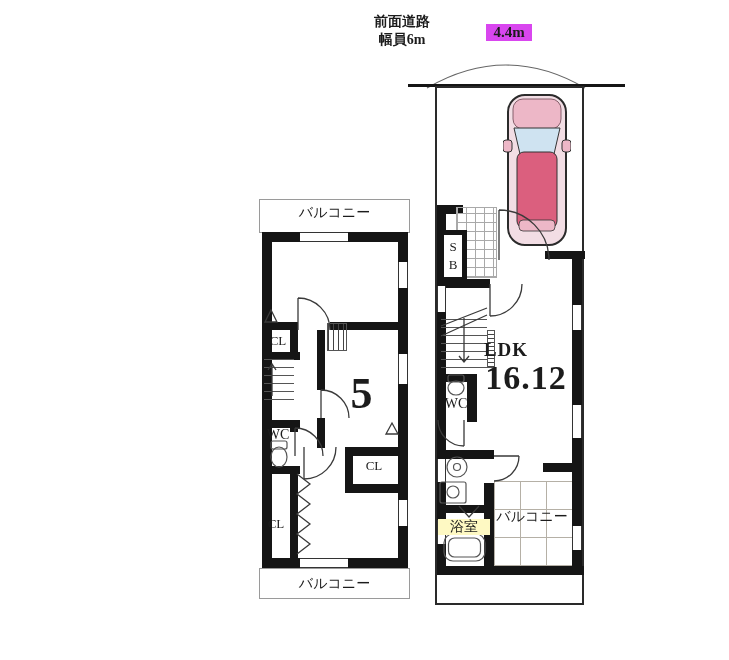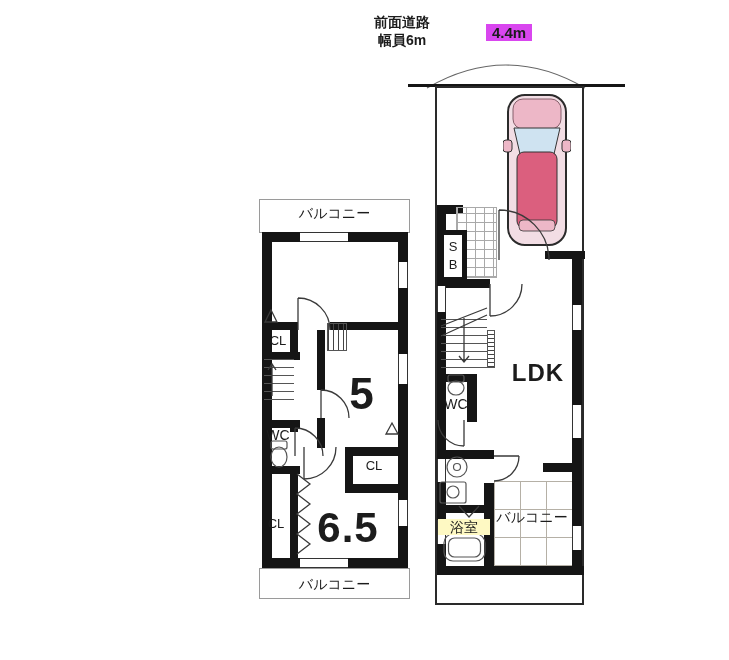--- a/index.html
+++ b/index.html
@@ -1,17 +1,17 @@
 <!DOCTYPE html>
 <html><head>
 <meta charset="utf-8">
 <style>
   html,body{margin:0;padding:0;background:#fff;}
   #plan{position:relative;width:729px;height:660px;background:#fff;overflow:hidden;
-        font-family:Liberation Sans, sans-serif;color:#1c1c1c;}
+        font-family:Liberation Serif, serif;color:#1c1c1c;}
   .abs{position:absolute;}
   .w{position:absolute;background:#151515;}
   .lbl{position:absolute;display:flex;align-items:center;justify-content:center;
        color:#1c1c1c;white-space:nowrap;line-height:1;}
   .thin{position:absolute;border:1.5px solid #9a9a9a;box-sizing:border-box;background:#fff;}
   .win-h{position:absolute;background:#fff;border-top:1.5px solid #333;border-bottom:1.5px solid #333;box-sizing:border-box;}
   .win-v{position:absolute;background:#fff;border-left:1.5px solid #333;border-right:1.5px solid #333;box-sizing:border-box;}
   .grid-tile{position:absolute;border:1px solid #a9a9a9;box-sizing:border-box;
        background-image:repeating-linear-gradient(0deg,#a9a9a9 0 1px,transparent 1px 9px),
                         repeating-linear-gradient(90deg,#a9a9a9 0 1px,transparent 1px 9px);}
@@ -145,25 +145,25 @@
       <circle cx="457" cy="467" r="3.5"></circle>
       <rect x="440" y="482" width="26" height="21" rx="2"></rect>
       <circle cx="453" cy="492" r="6"></circle>
       <rect x="444" y="534" width="41" height="27" rx="9"></rect>
       <rect x="448.5" y="538" width="32" height="19" rx="6"></rect>
     </g>
   </svg>
 
   <div class="lbl" style="left:444px;top:237px;width:18px;height:18px;font-size:13px;">S</div>
   <div class="lbl" style="left:444px;top:255px;width:18px;height:18px;font-size:13px;">B</div>
-  <div class="lbl big" style="left:486px;top:340px;width:104px;height:18px;font-size:24px;margin-top:24px;">LDK</div>
+  <div class="lbl big" style="left:454px;top:340px;width:104px;height:18px;font-size:19px;">LDK</div>
+  <div class="lbl big" style="left:464px;top:359px;width:124px;height:38px;font-size:34px;">16.12</div>
   <div class="lbl" style="left:437px;top:396px;width:38px;height:16px;font-size:14px;">WC</div>
   <div class="lbl" style="left:438px;top:519px;width:52px;height:16px;font-size:14px;background:#fef9c3;">浴室</div>
   <div class="lbl" style="left:490px;top:509px;width:84px;height:16px;font-size:14px;">バルコニー</div>
 
   <div class="lbl big" style="left:330px;top:370px;width:64px;height:48px;font-size:44px;">5</div>
-  <div class="lbl big" style="left:298px;top:504px;width:100px;height:48px;font-size:42px;">6.5</div>
   <div class="lbl" style="left:260px;top:331px;width:36px;height:18px;font-size:13px;">CL</div>
   <div class="lbl" style="left:352px;top:456px;width:44px;height:18px;font-size:13px;">CL</div>
   <div class="lbl" style="left:258px;top:514px;width:36px;height:18px;font-size:13px;">CL</div>
   <div class="lbl" style="left:260px;top:426px;width:36px;height:18px;font-size:14px;">WC</div>
 
 </div>
 
 </body></html>

